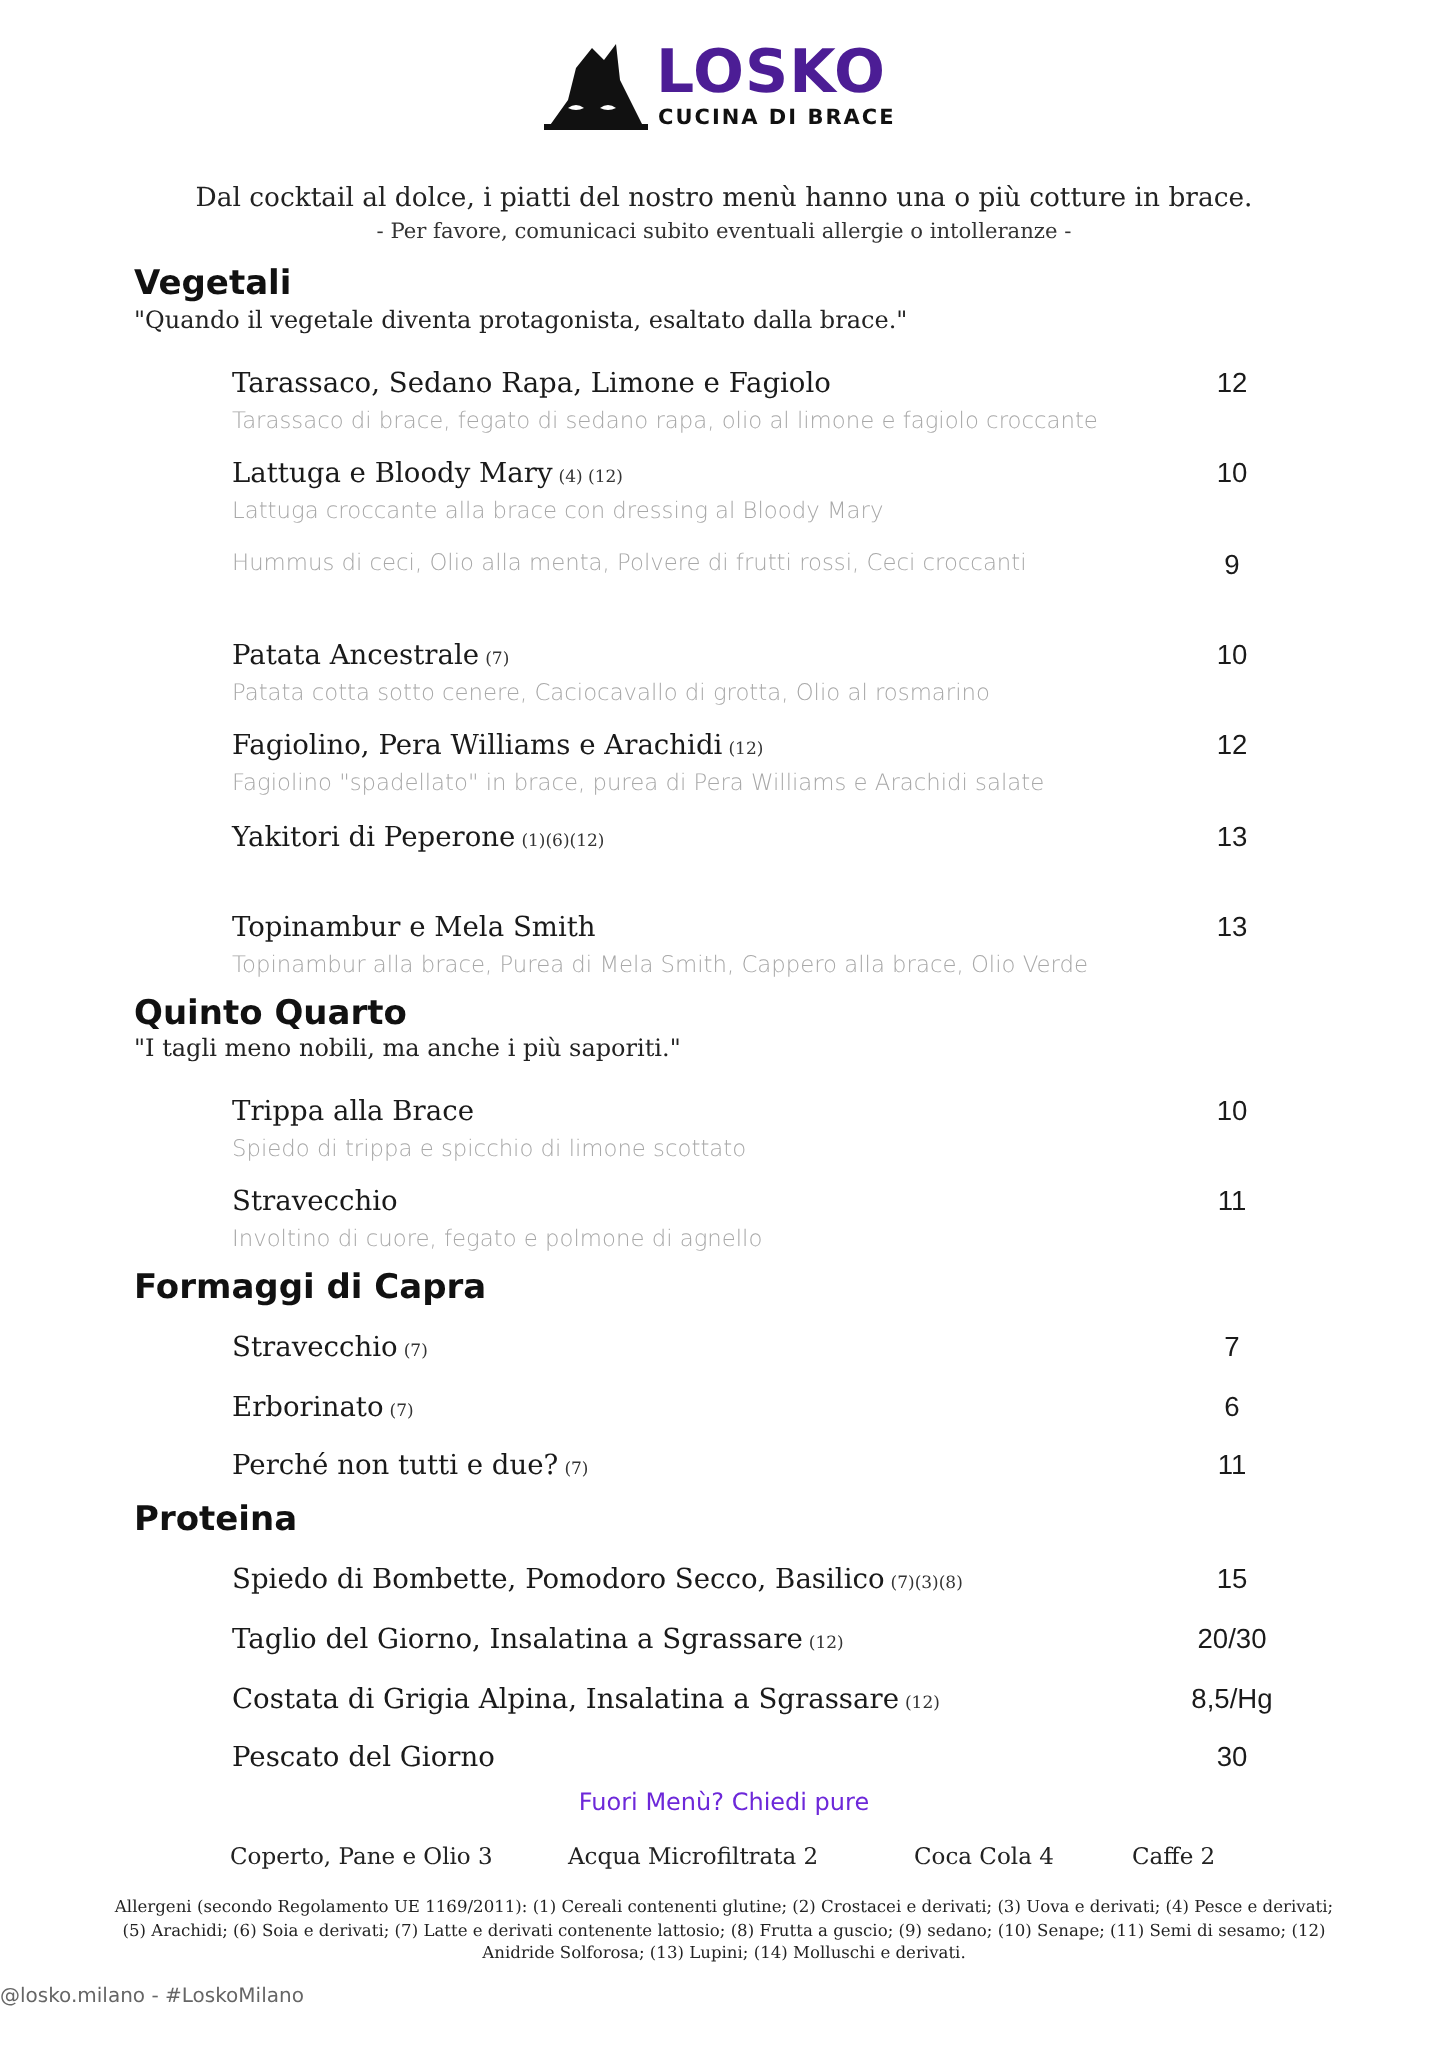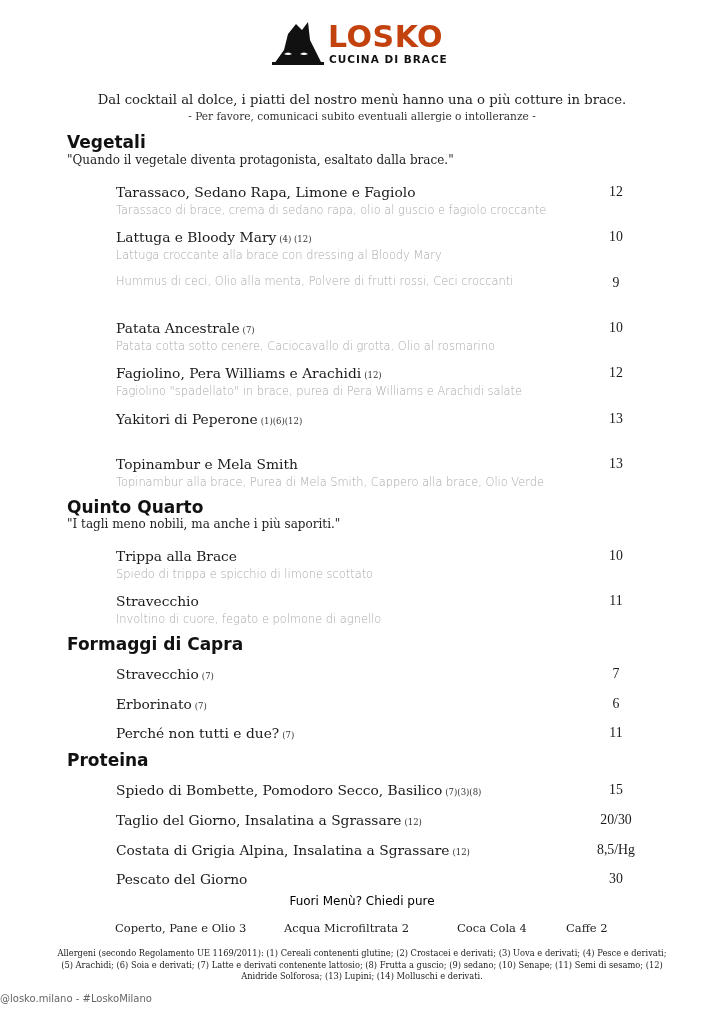--- a/index.html
+++ b/index.html
@@ -1,37 +1,37 @@
 <!DOCTYPE html>
 <html><head>
   <meta charset="utf-8">
   <style>
     * { margin: 0; padding: 0; box-sizing: border-box; }
     html, body { width: 724px; height: 1024px; background: #ffffff; overflow: hidden; }
     body { position: relative; font-family: "DejaVu Serif", serif; color: #1a1a1a; }
 
     .logo { position: absolute; left: 272px; top: 20px; width: 180px; height: 46px; }
     .logo svg { position: absolute; left: 0; top: 0; }
-    .logo-name { position: absolute; left: 56px; top: 0px; font-family: "DejaVu Sans", sans-serif; font-weight: bold; font-size: 30px; letter-spacing: 0.5px; color: #c2410c; line-height: 34px; }
+    .logo-name { position: absolute; left: 56px; top: 0px; font-family: "DejaVu Sans", sans-serif; font-weight: bold; font-size: 30px; letter-spacing: 0.5px; color: #4c1d95; line-height: 34px; }
     .logo-sub { position: absolute; left: 57px; top: 33px; font-family: "DejaVu Sans", sans-serif; font-weight: bold; font-size: 10.5px; letter-spacing: 1px; color: #111; line-height: 12px; white-space: nowrap; }
 
     .intro { position: absolute; left: 0; width: 724px; text-align: center; font-family: "DejaVu Serif", serif; }
     .intro-1 { top: 92px; font-size: 13.2px; color: #222; }
     .intro-2 { top: 110px; font-size: 10.6px; color: #333; }
 
     .section-title { position: absolute; left: 67px; font-family: "DejaVu Sans", sans-serif; font-weight: bold; font-size: 17px; color: #111; line-height: 20px; }
     .section-sub { position: absolute; left: 67px; font-family: "DejaVu Serif", serif; font-size: 12px; color: #222; line-height: 15px; }
 
     .item { position: absolute; left: 104px; width: 560px; margin-left: 12px; }
     .item-name { font-family: "DejaVu Serif", serif; font-size: 13.8px; color: #1a1a1a; line-height: 18px; white-space: nowrap; }
     .allergen { font-size: 8.5px; color: #333; margin-left: 3px; }
     .item-desc { font-family: "DejaVu Sans", sans-serif; font-size: 11.4px; color: #a8a8a8; line-height: 15px; white-space: nowrap; font-weight: 300; }
-    .price { position: absolute; right: 20px; top: 0; width: 80px; text-align: center; font-family: Liberation Serif, serif; font-size: 13.8px; color: #1a1a1a; line-height: 18px; }
+    .price { position: absolute; right: 20px; top: 0; width: 80px; text-align: center; font-family: Liberation Sans, sans-serif; font-size: 13.8px; color: #1a1a1a; line-height: 18px; }
 
-    .fuori { position: absolute; top: 894px; left: 0; width: 724px; text-align: center; font-family: "DejaVu Sans", sans-serif; font-size: 12px; color: #000000; }
+    .fuori { position: absolute; top: 894px; left: 0; width: 724px; text-align: center; font-family: "DejaVu Sans", sans-serif; font-size: 12px; color: #6d28d9; }
     .extras { position: absolute; top: 921px; left: 0; width: 724px; font-family: "DejaVu Serif", serif; font-size: 11.5px; color: #222; }
     .extras span { position: absolute; white-space: nowrap; }
     .allergens-note { position: absolute; top: 948px; left: 56px; width: 612px; text-align: center; font-family: "DejaVu Serif", serif; font-size: 8.3px; line-height: 11.5px; color: #222; }
     .social { position: absolute; top: 993px; left: 0; width: 724px; text-align: left; font-family: "DejaVu Sans", sans-serif; font-size: 10px; color: #666; }
   </style>
 </head>
 <body>
 
 <div class="logo">
   <svg width="52" height="46" viewBox="0 0 52 46">
@@ -45,21 +45,21 @@
 </div>
 
 <div class="intro intro-1">Dal cocktail al dolce, i piatti del nostro menù hanno una o più cotture in brace.</div>
 <div class="intro intro-2">- Per favore, comunicaci subito eventuali allergie o intolleranze -</div>
 
 <div class="section-title" style="top:132px;">Vegetali</div>
 <div class="section-sub" style="top:153px;">"Quando il vegetale diventa protagonista, esaltato dalla brace."</div>
 
 <div class="item" style="top:183px;">
   <div class="item-name"><span>Tarassaco, Sedano Rapa, Limone e Fagiolo</span><span class="allergen"></span></div>
-  <div class="item-desc">Tarassaco di brace, crema di sedano rapa, olio al guscio e fagiolo croccante</div>
+  <div class="item-desc">Tarassaco di brace, fegato di sedano rapa, olio al limone e fagiolo croccante</div>
   <div class="price">12</div>
 </div>
 <div class="item" style="top:228px;">
   <div class="item-name"><span>Lattuga e Bloody Mary</span><span class="allergen">(4) (12)</span></div>
   <div class="item-desc">Lattuga croccante alla brace con dressing al Bloody Mary</div>
   <div class="price">10</div>
 </div>
 <div class="item" style="top:274px;">
   <div class="item-desc">Hummus di ceci, Olio alla menta, Polvere di frutti rossi, Ceci croccanti</div>
   <div class="price">9</div>

